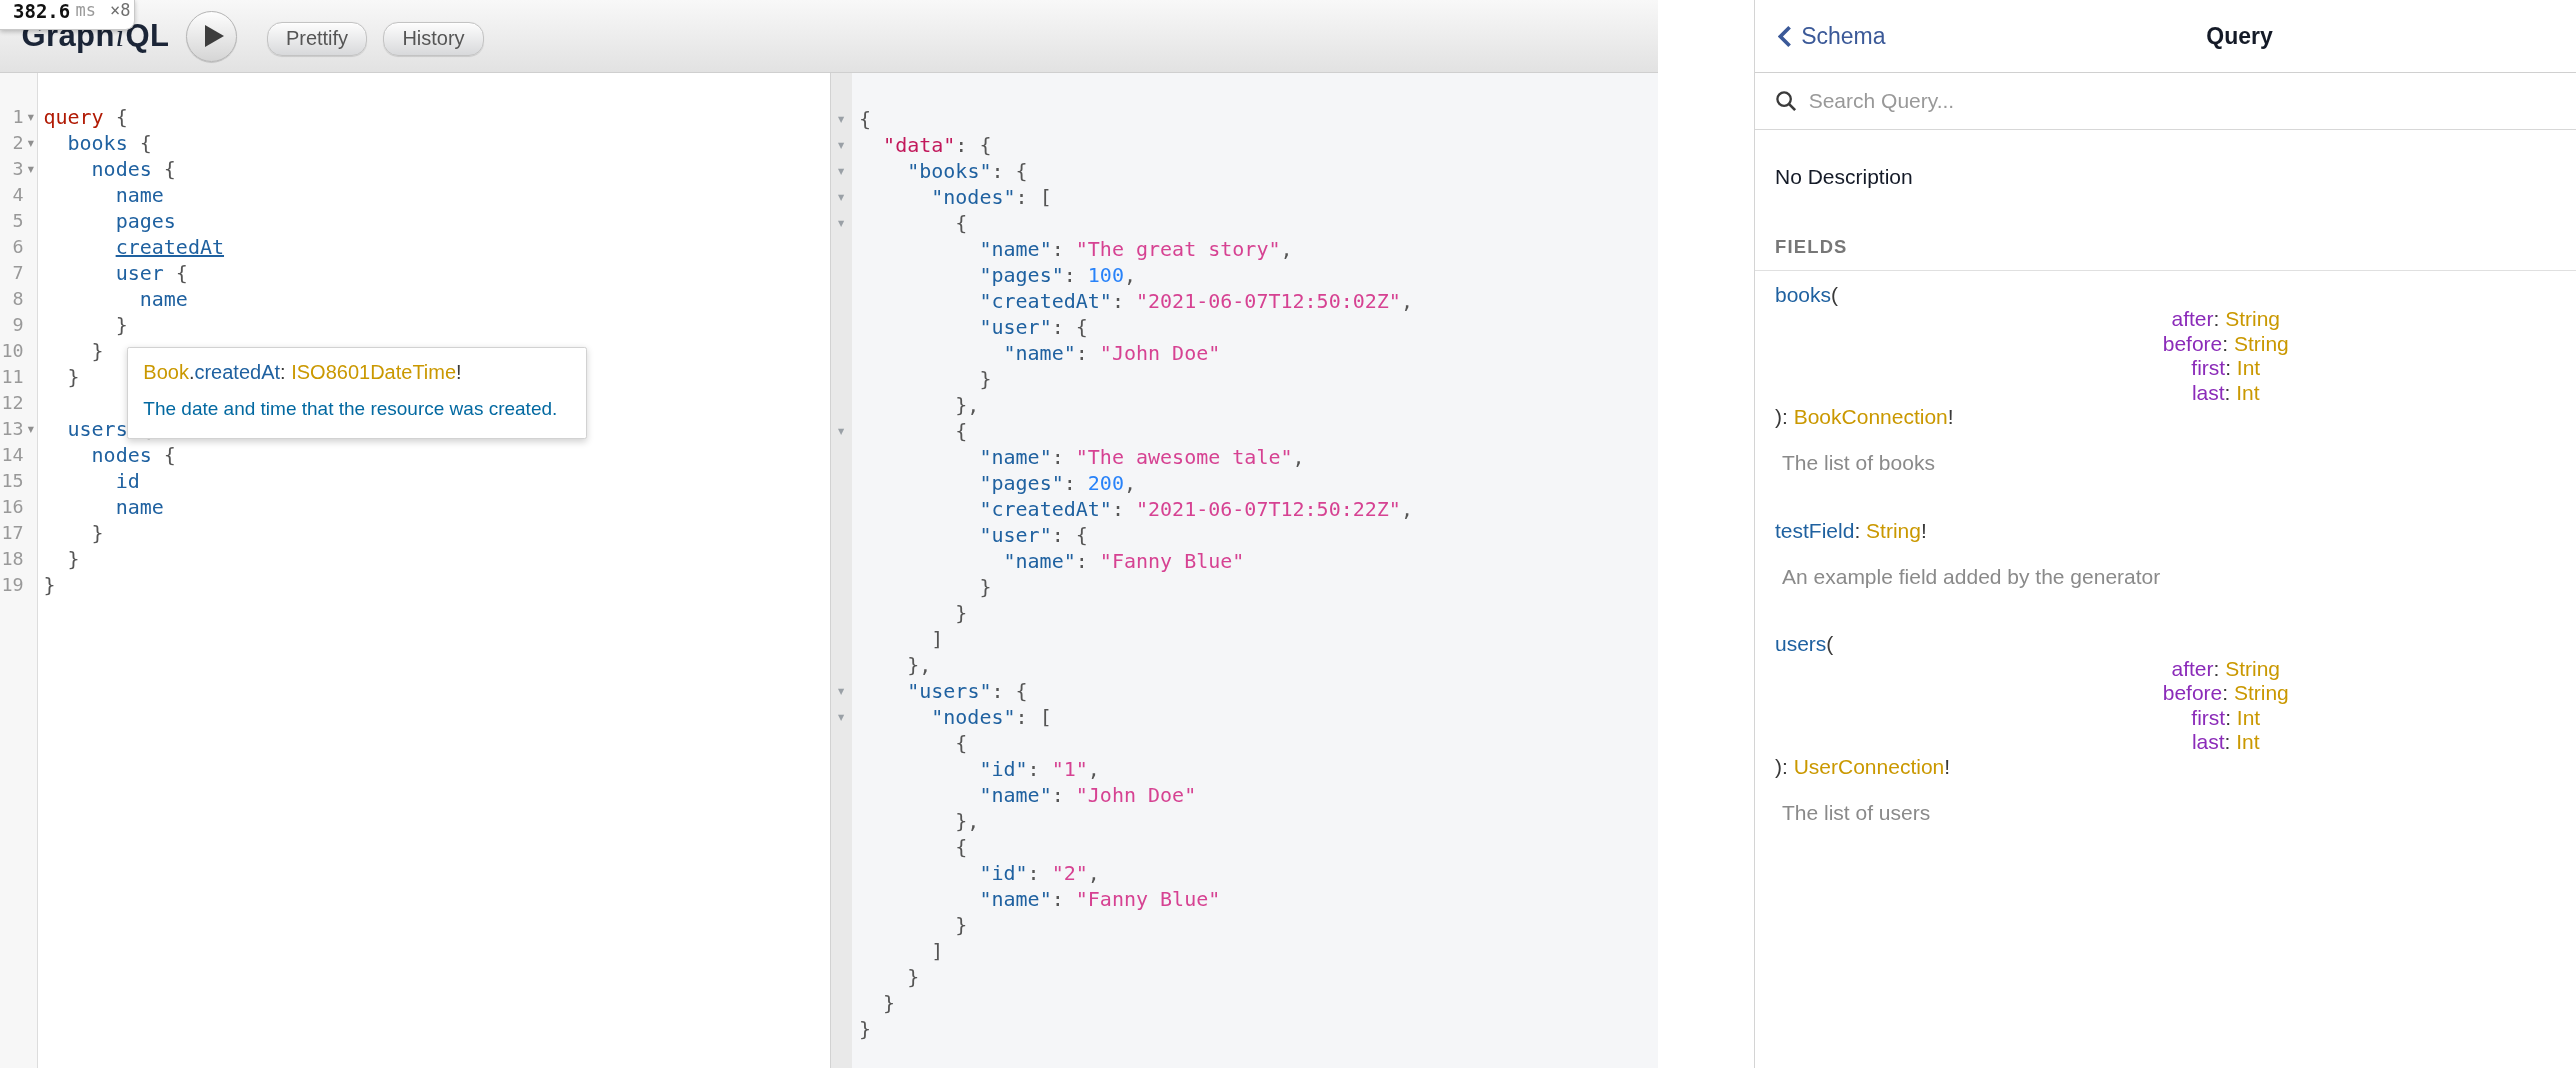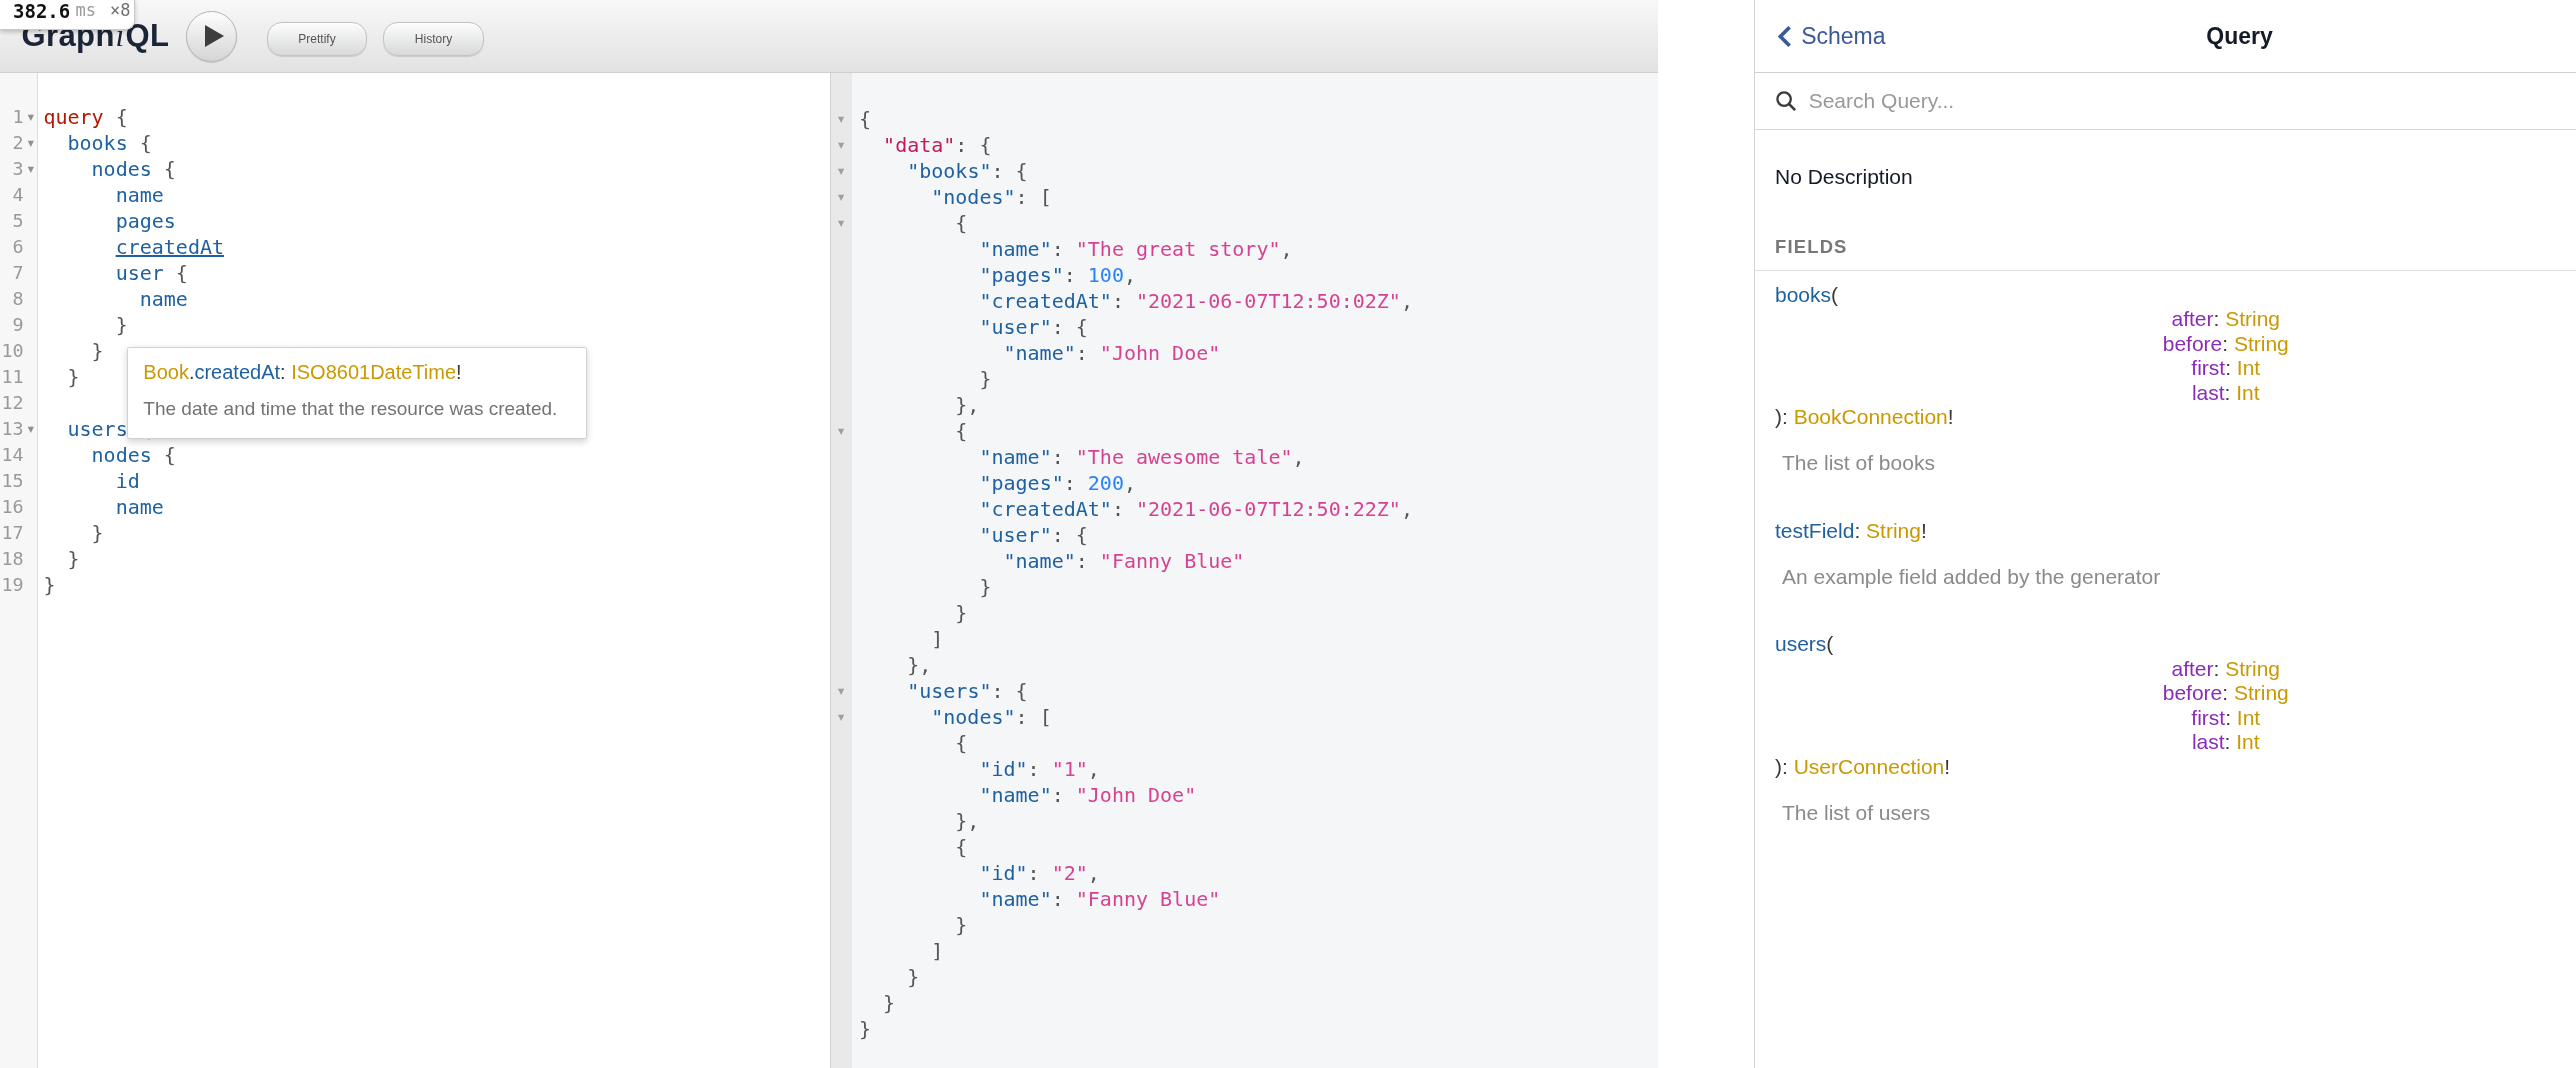--- a/index.html
+++ b/index.html
@@ -37,21 +37,21 @@
   }
   .exec-triangle {
     width:0; height:0; margin-left:6.1px;
     border-top:11.5px solid transparent; border-bottom:11.5px solid transparent;
     border-left:19px solid #3d3d3d;
   }
   .tool-btn {
     position:absolute; top:21.5px; height:34px; border-radius:15px;
     background:linear-gradient(#fdfdfd, #d8d9db); border:0.8px solid #c3c3c3;
     box-shadow:0 0.8px 0 rgba(255,255,255,0.7) inset, 0 0.8px 0.8px rgba(0,0,0,0.12);
-    color:#555; font-size:12px; font-family:"Liberation Sans", sans-serif;
+    color:#555; font-size:20px; font-family:"Liberation Sans", sans-serif;
     display:flex; align-items:center; justify-content:center; cursor:pointer;
   }
   .btn-prettify { left:267px; width:100px; }
   .btn-history  { left:383px; width:101px; }
 
   
   .editor-pane {
     position:absolute; left:0; top:73px; width:830px; height:996px; background:#fff;
   }
   .editor-gutter-bg {
@@ -79,21 +79,21 @@
   .t-u    { text-decoration:underline; }
 
   
   .type-tooltip {
     position:absolute; left:127px; top:274px; width:460px; height:92px; z-index:5;
     background:#fff; border:0.8px solid #d2d2d2; border-radius:2.3px;
     box-shadow:0 2.3px 7px rgba(0,0,0,0.18); padding:11.5px 15.3px;
     font-family:"Liberation Sans", sans-serif;
   }
   .tt-sig { font-size:20px; line-height:24.5px; }
-  .tt-desc { font-size:19px; line-height:23px; color:#737373; margin-top:13px; }
+  .tt-desc { font-size:19px; line-height:23px; color:#0369a1; margin-top:13px; }
   .t-typ { color:#CA9800; }
   .t-fld { color:#1F61A0; }
   .t-arg { color:#8B2BB9; }
   .t-d   { color:#3a3a3a; }
 
   
   .result-pane {
     position:absolute; left:830px; top:73px; width:828px; height:996px; background:#F5F6F8;
   }
   .result-gutter-bg {

